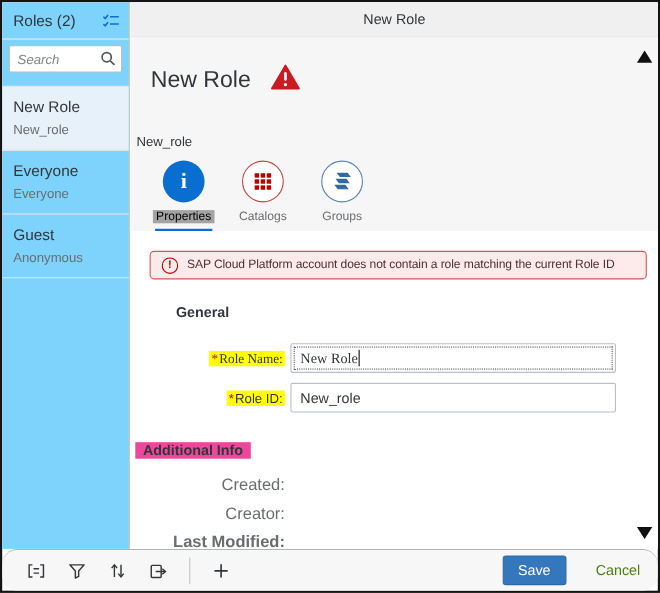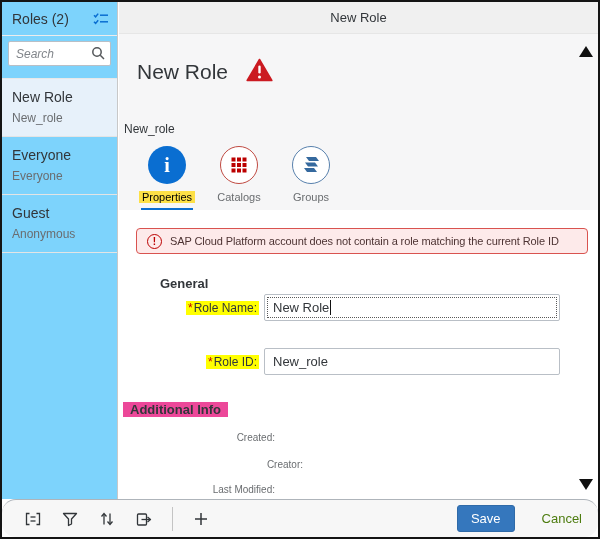--- a/index.html
+++ b/index.html
@@ -32,42 +32,42 @@
   .object-sub { position: absolute; top: 88px; left: 5px; font-size: 12px; color: #32363a; }
 
   .icontabs { position: absolute; top: 112px; left: 12px; display: flex; }
   .icontab { width: 72px; display: flex; flex-direction: column; align-items: center; padding-bottom: 8px; position: relative; cursor: pointer; }
   .tab-circle { width: 38px; height: 38px; border-radius: 50%; background: #fff; display: flex; align-items: center; justify-content: center; }
   .tab-circle.info { background: #0a6ed1; }
   .info-glyph { color: #fff; font-family: "Liberation Serif", "DejaVu Serif", serif; font-size: 20px; font-weight: 700; }
   .tab-circle.catalogs { border: 1px solid #c04a42; }
   .tab-circle.groups { border: 1px solid #5881ad; }
   .tab-label { margin-top: 7px; font-size: 11px; color: #6a6d70; }
-  .icontab.selected .tab-label { background: #fde047; color: #000; padding: 0 3px; }
+  .icontab.selected .tab-label { background: #a3a3a3; color: #000; padding: 0 3px; }
   .icontab.selected::after { content: ""; position: absolute; bottom: 0; left: 10px; right: 10px; height: 3px; background: #0a6ed1; }
 
   .content { position: absolute; top: 208px; left: 0; right: 0; bottom: 0; background: #fff; }
   .msg-strip { position: absolute; top: 18px; left: 17px; right: 10px; height: 26px; background: #fdeaea; border: 1px solid #d9534f; border-radius: 4px; display: flex; align-items: center; padding: 0 10px; gap: 8px; overflow: hidden; }
   .msg-icon { flex: 0 0 auto; width: 15px; height: 15px; border: 1px solid #bb0000; border-radius: 50%; color: #bb0000; font-size: 10px; font-weight: 700; display: flex; align-items: center; justify-content: center; }
   .msg-text { font-size: 11px; color: #4d3333; white-space: nowrap; letter-spacing: -0.1px; }
 
   .form-heading { font-weight: 700; font-size: 13px; color: #32363a; }
   .h-general { position: absolute; top: 66px; left: 41px; }
   .h-additional { position: absolute; top: 192px; left: 4px; background: #ec4899; padding: 0 7px; }
   .form-row { position: absolute; left: 0; right: 0; height: 28px; }
-  .row-name { top: 84px; }
+  .row-name { top: 102px; font-family: Liberation Serif, serif; }
   .row-id { top: 138px; }
   .form-label { position: absolute; left: 0; width: 140px; top: 7px; text-align: right; font-size: 12px; color: #32363a; }
   .hl { background: #ffff00; padding: 0 2px; }
   .req { color: #c00000; margin-right: 1px; }
   .fake-input { position: absolute; left: 145px; top: 0; width: 296px; height: 27px; border: 1px solid #b9bfc6; border-radius: 2px; background: #fff; display: flex; align-items: center; padding: 0 8px; font-size: 13px; color: #32363a; cursor: text; }
   .fake-input.focused { outline: 1px dotted #5a5a5a; outline-offset: -4px; }
   .caret { width: 1px; height: 15px; background: #111; margin-left: 1px; }
-  .meta-label { position: absolute; left: 16px; width: 140px; text-align: right; font-size: 10px; color: #6a6d70; }
-  .meta-0 { top: 222px; } .meta-1 { top: 249px; margin-left: 28px; } .meta-2 { top: 274px; }
+  .meta-label { position: absolute; left: 0; width: 140px; text-align: right; font-size: 15px; color: #6a6d70; }
+  .meta-0 { top: 222px; } .meta-1 { top: 249px; } .meta-2 { top: 274px; font-weight: bold; }
 
   
   .scroll-up { position: absolute; right: 5px; top: 44px; width: 0; height: 0; border-left: 7px solid transparent; border-right: 7px solid transparent; border-bottom: 11px solid #101010; cursor: pointer; }
   .scroll-down { position: absolute; right: 5px; bottom: 47px; width: 0; height: 0; border-left: 7px solid transparent; border-right: 7px solid transparent; border-top: 11px solid #101010; cursor: pointer; }
 
   
   .footer { position: absolute; left: 0; right: 0; bottom: 0; height: 38px; background: #f7f7f7; border-top: 1px solid #aeb4ba; display: flex; align-items: center; padding: 0 8px 0 22px; gap: 19px; border-radius: 14px; }
   .footer .icon-btn svg { display: block; }
   .footer-divider { width: 1px; height: 24px; background: #c4c4c4; }
   .spacer { flex: 1; }

